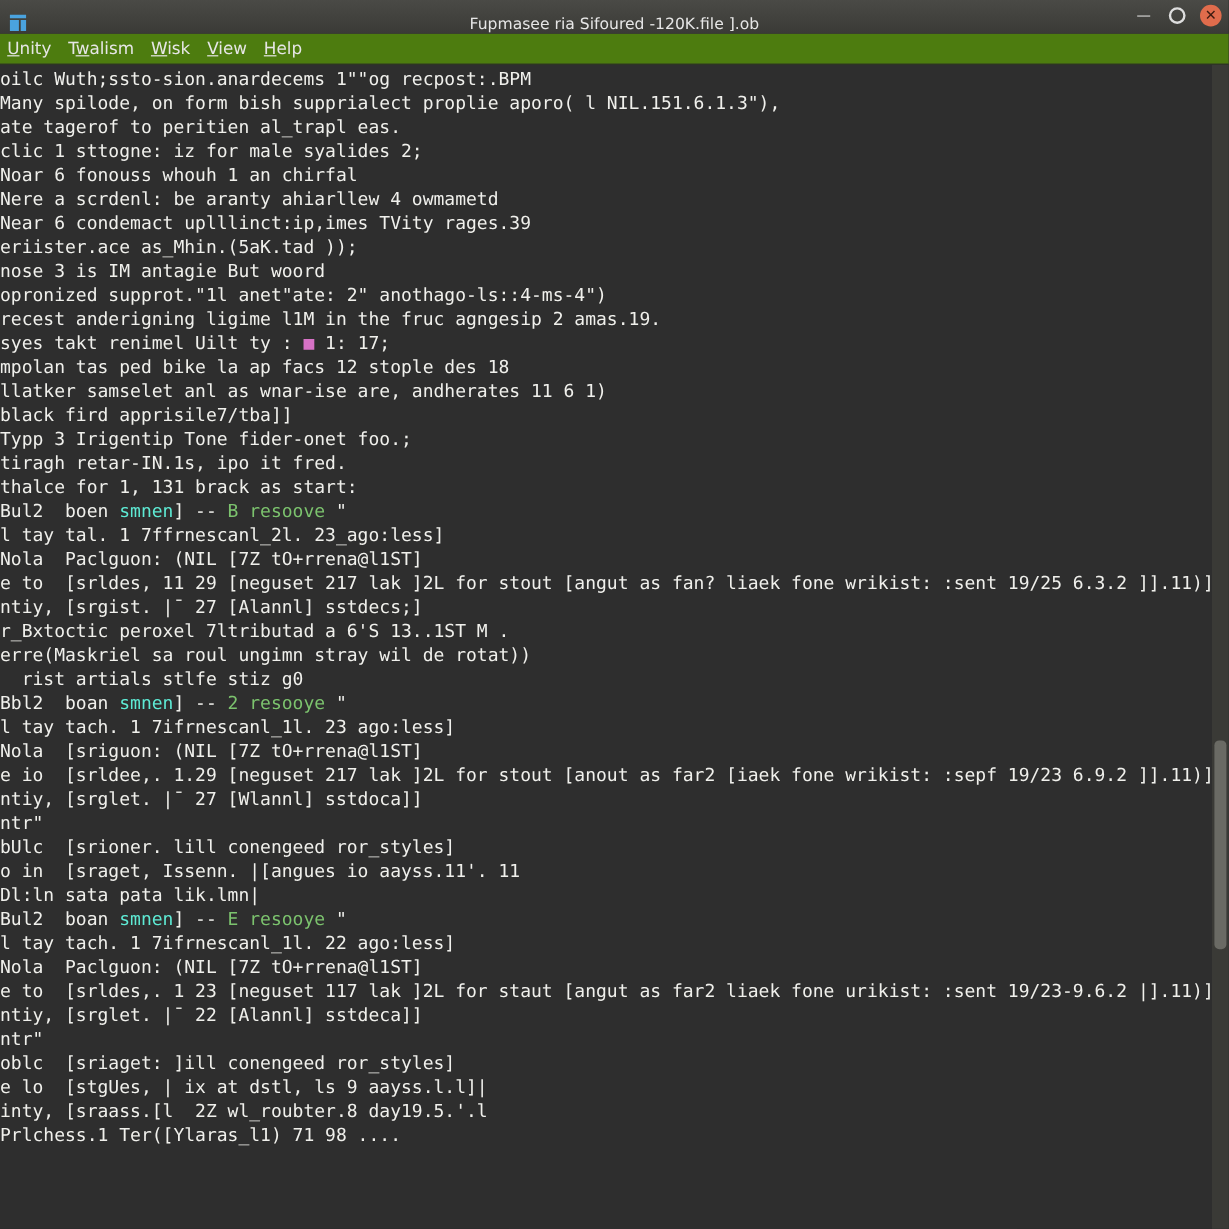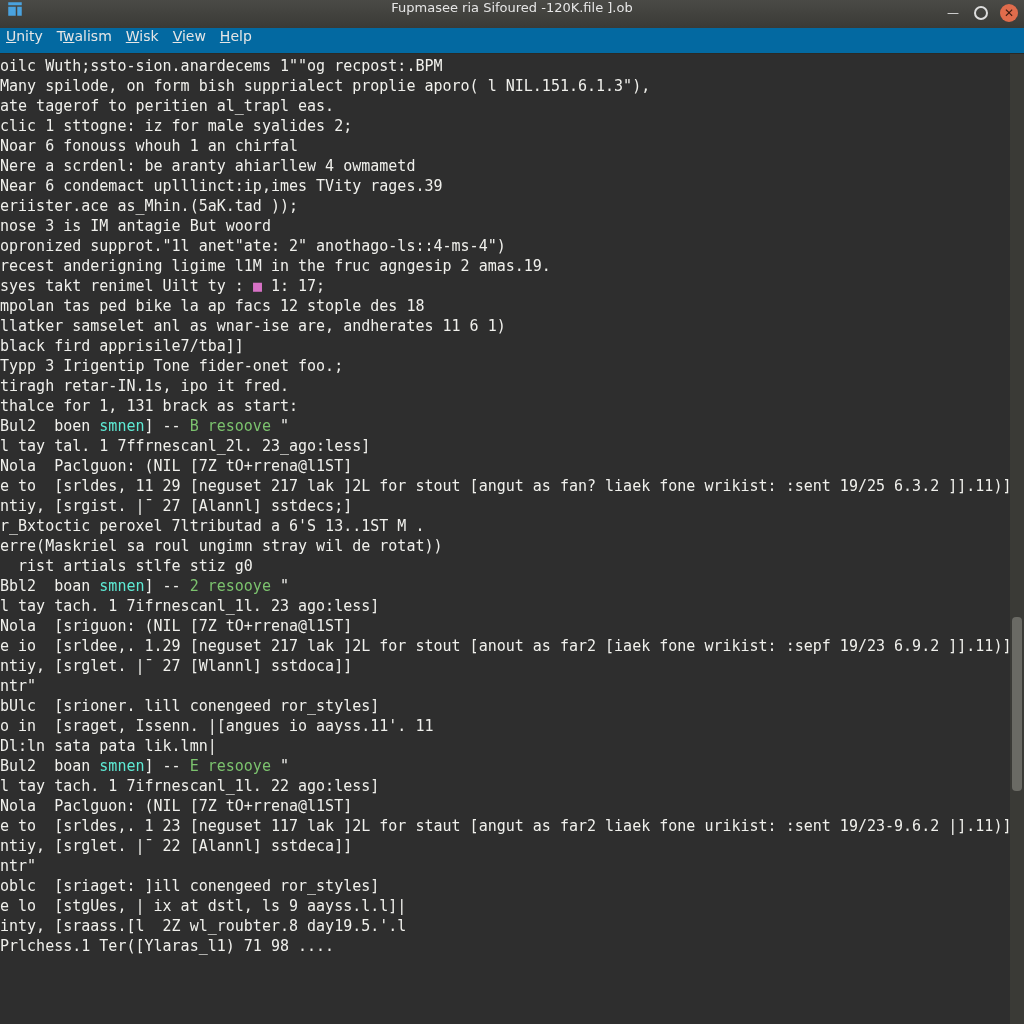--- a/index.html
+++ b/index.html
@@ -1,27 +1,27 @@
 <!DOCTYPE html>
 <html><head>
 <meta charset="utf-8">
 <style>
   * { margin: 0; padding: 0; box-sizing: border-box; }
   html, body { width: 1024px; height: 1024px; overflow: hidden; background: #2b2b2b; font-family: "DejaVu Sans Mono","Consolas",monospace; }
   .window { width: 1024px; height: 1024px; display: flex; flex-direction: column; background: #2b2b2b; }
-  .titlebar { height: 28px; background: linear-gradient(#4a4a46,#3a3a36); display: flex; align-items: flex-start; position: relative; color: #e6e6e6; font-family: "DejaVu Sans",sans-serif; font-size: 13px; }
+  .titlebar { height: 28px; background: linear-gradient(#4a4a46,#3a3a36); display: flex; align-items: flex-end; position: relative; color: #e6e6e6; font-family: "DejaVu Sans",sans-serif; font-size: 13px; }
   .titlebar .icon { width: 18px; height: 18px; margin-left: 6px; }
   .titlebar .icon svg { width: 18px; height: 18px; }
   .titlebar .title { position: absolute; left: 0; right: 0; text-align: center; pointer-events: none; }
   .winbtns { position: absolute; right: 6px; top: 4px; display: flex; gap: 12px; align-items: center; }
   .winbtn { width: 18px; height: 18px; border-radius: 50%; display: flex; align-items: center; justify-content: center; font-size: 12px; color: #222; }
   .winbtn.min { background: transparent; color: #ddd; }
   .winbtn.max { background: transparent; border: 2px solid #ddd; width: 14px; height: 14px; border-radius: 50%; }
   .winbtn.close { background: #e06c4c; color: #3a1a10; }
-  .menubar { height: 26px; background: #0369a1; display: flex; padding: 0 6px; gap: 14px; color: #e6e6e6; font-family: "DejaVu Sans",sans-serif; font-size: 14px; border-bottom: 1px solid #2a2a26; }
+  .menubar { height: 26px; background: #4d7c0f; display: flex; align-items: center; padding: 0 6px; gap: 14px; color: #e6e6e6; font-family: "DejaVu Sans",sans-serif; font-size: 14px; border-bottom: 1px solid #2a2a26; }
   .menubar span { cursor: default; }
   .menubar span u { text-decoration: underline; }
   .terminal { flex: 1; background: #2e2e2e; color: #e8e8e4; font-size: 15px; line-height: 20px; padding: 2px 4px 2px 0; white-space: pre; overflow: hidden; position: relative; }
   .terminal .line { display: block; }
   .c-blue { color: #5eead4; }
   .c-green { color: #7cc36e; }
   .c-mag  { color: #d772c6; }
   .c-white{ color: #f0f0ec; }
   .scrollbar { position: absolute; right: 0; top: 54px; bottom: 0; width: 14px; background: #3a3a36; }
   .scrollbar .thumb { position: absolute; left: 2px; right: 2px; top: 58%; height: 18%; background: #6a6a64; border-radius: 4px; }

